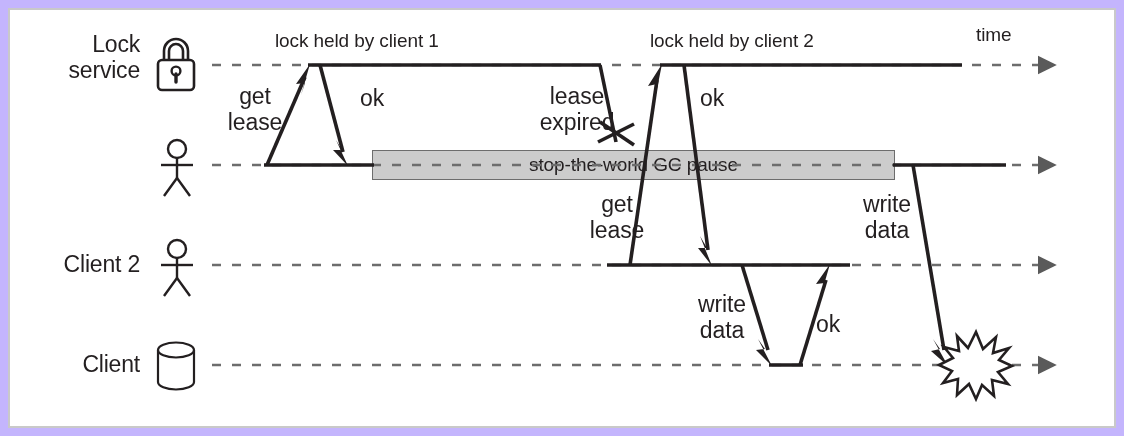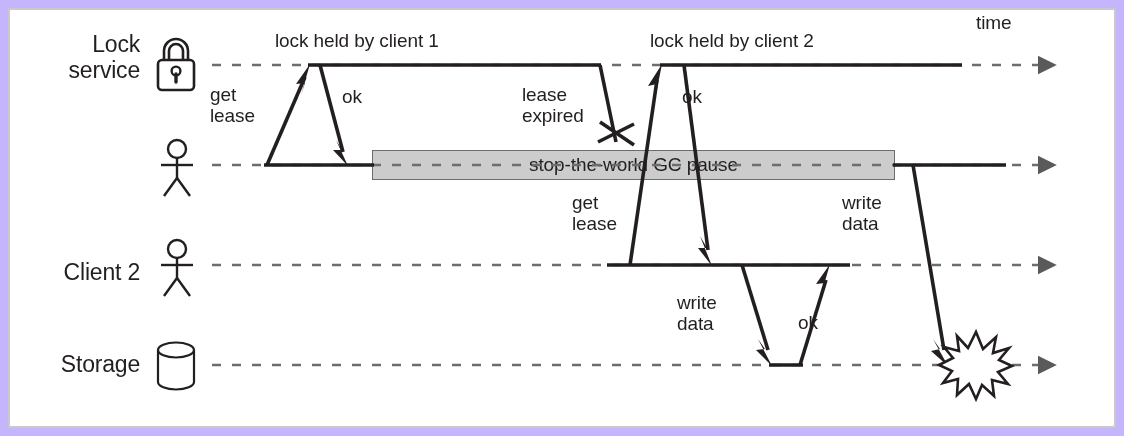--- a/index.html
+++ b/index.html
@@ -42,23 +42,23 @@
     text-align: right;
     line-height: 1.12;
     white-space: pre-line;
     letter-spacing: -0.2px;
   }
   .lane-icon {
     position: absolute;
   }
   .ann {
     position: absolute;
-    font-size: 19px;
-    color: #231f20;
-    text-align: left;
+    font-size: 23px;
+    color: #231f20;
+    text-align: center;
     line-height: 1.12;
     white-space: pre-line;
     letter-spacing: -0.1px;
   }
   .top-label {
     position: absolute;
     font-size: 19px;
     color: #231f20;
     letter-spacing: -0.1px;
     white-space: nowrap;
@@ -77,22 +77,22 @@
   }
 </style>
 </head>
 <body>
 
 <div id="figure">
   <div id="frame"></div>
 
   <div class="lane-label" style="left:30px; top:32px; width:110px;">Lock
 service</div>
-  <div class="lane-label" style="left:30px; top:260px; width:110px;">Client 2</div>
-  <div class="lane-label" style="left:30px; top:352px; width:110px;">Storage</div>
+  <div class="lane-label" style="left:30px; top:252px; width:110px;">Client 2</div>
+  <div class="lane-label" style="left:30px; top:352px; width:110px;">Client</div>
 
   <div class="lane-icon" style="left:152px; top:33px;">
     <svg width="48" height="62" viewBox="0 0 48 62">
       <path d="M12 27 V18 a12 12 0 0 1 24 0 V27" fill="none" stroke="#231f20" stroke-width="2.6"></path>
       <path d="M17 27 V18 a7 7 0 0 1 14 0 V27" fill="none" stroke="#231f20" stroke-width="2.6"></path>
       <rect x="6" y="27" width="36" height="30" rx="4" ry="4" fill="none" stroke="#231f20" stroke-width="2.6"></rect>
       <circle cx="24" cy="38" r="4.4" fill="none" stroke="#231f20" stroke-width="2.4"></circle>
       <path d="M24 41 L24 49" fill="none" stroke="#231f20" stroke-width="3.4" stroke-linecap="round"></path>
     </svg>
   </div>
@@ -119,21 +119,21 @@
     <svg width="48" height="58" viewBox="0 0 48 58">
       <ellipse cx="24" cy="12" rx="18" ry="7.5" fill="none" stroke="#231f20" stroke-width="2.2"></ellipse>
       <path d="M6 12 V44 a18 7.5 0 0 0 36 0 V12" fill="none" stroke="#231f20" stroke-width="2.2"></path>
     </svg>
   </div>
 
   <div class="gc-box" style="left:372px; top:150px; width:523px; height:30px;">stop-the-world GC pause</div>
 
   <div class="top-label" style="left:275px; top:30px; width:260px;">lock held by client 1</div>
   <div class="top-label" style="left:650px; top:30px; width:260px;">lock held by client 2</div>
-  <div class="top-label" style="left:976px; top:12px; width:100px;">time</div>
+  <div class="top-label" style="left:976px; top:24px; width:100px;">time</div>
 
   <div class="ann" style="left:210px; top:84px; width:90px;">get
 lease</div>
   <div class="ann" style="left:342px; top:86px; width:60px;">ok</div>
   <div class="ann" style="left:522px; top:84px; width:110px;">lease
 expired</div>
   <div class="ann" style="left:682px; top:86px; width:60px;">ok</div>
   <div class="ann" style="left:572px; top:192px; width:90px;">get
 lease</div>
   <div class="ann" style="left:677px; top:292px; width:90px;">write

